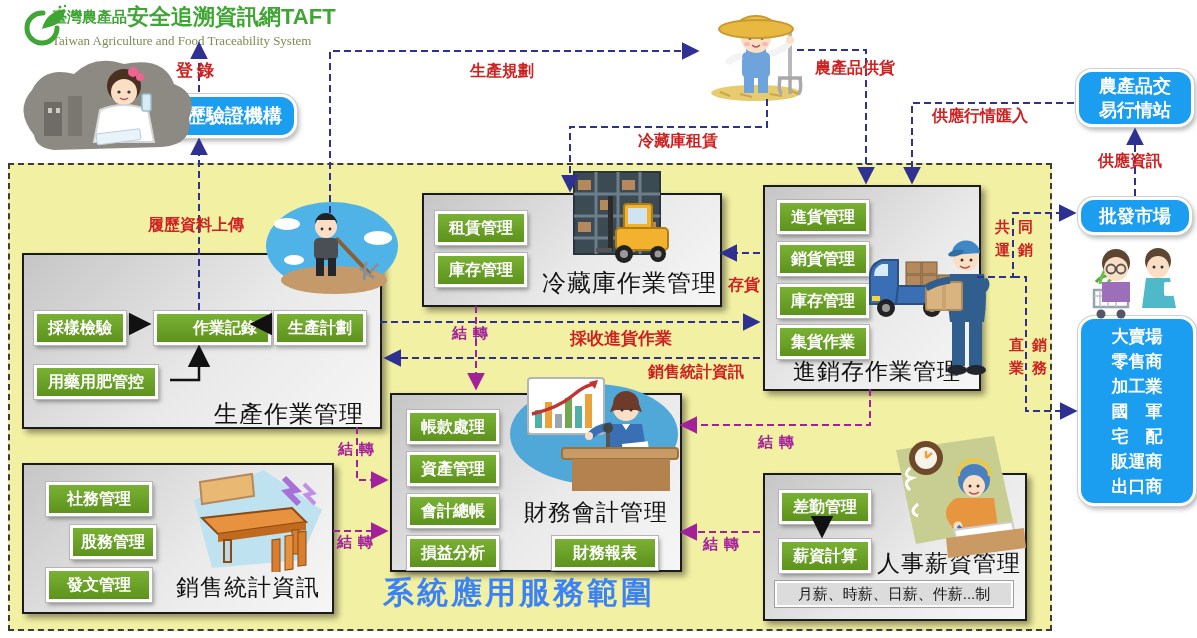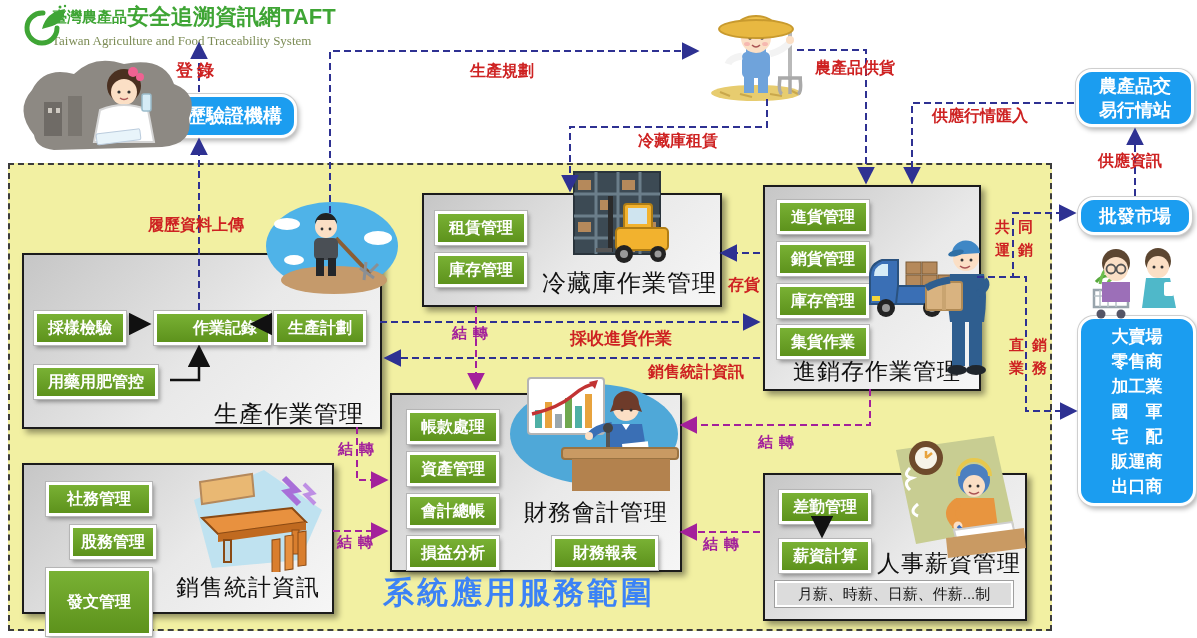--- a/index.html
+++ b/index.html
@@ -177,21 +177,21 @@
         <circle cx="136" cy="56" r="5" fill="#444"></circle>
       <rect x="150" y="72" width="26" height="6" fill="#fff" transform="rotate(-6 150 72)"></rect>
       <rect x="90" y="76" width="116" height="11" rx="3" fill="#C99A63" stroke="#9a7342" stroke-width="2"></rect>
       <rect x="100" y="87" width="98" height="32" fill="#B3824E"></rect>
     </svg>
   </div>
 
   <div class="panel" style="left:22px;top:463px;width:308px;height:147px;">
     <div class="gbtn" style="left:22px;top:17px;padding:4px 18px;">社務管理</div>
     <div class="gbtn" style="left:22px;top:60px;padding:4px 8px;margin-left:24px;">股務管理</div>
-    <div class="gbtn" style="left:22px;top:103px;padding:21px 18px;">發文管理</div>
+    <div class="gbtn" style="left:22px;top:103px;padding:4px 18px;">發文管理</div>
     <div class="ptitle" style="left:152px;top:107px;font-size:23px;">銷售統計資訊</div>
     <svg class="illus" style="left:148px;top:3px;" width="154" height="104" viewBox="0 0 154 104">
       <polygon points="22,32 92,2 150,42 128,92 40,100" fill="#BFE2F0"></polygon>
       <path d="M112,10 l12,12 -9,2 12,12" stroke="#A86FD8" stroke-width="6" fill="none"></path>
       <path d="M132,16 l9,9 -7,2 9,9" stroke="#BE8FE4" stroke-width="4" fill="none"></path>
       <polygon points="28,14 80,6 82,28 30,36" fill="#E9B873" stroke="#B5895B" stroke-width="2"></polygon>
       <polygon points="30,50 120,40 134,54 46,66" fill="#E8913F" stroke="#8a4a14" stroke-width="2"></polygon>
       <polygon points="46,66 134,54 134,62 46,74" fill="#C06A20"></polygon>
       <rect x="52" y="72" width="7" height="22" fill="#B5622010" stroke="#8a4a14" stroke-width="2"></rect>
       <rect x="120" y="62" width="7" height="24" fill="#D97E2E" stroke="#8a4a14"></rect>

